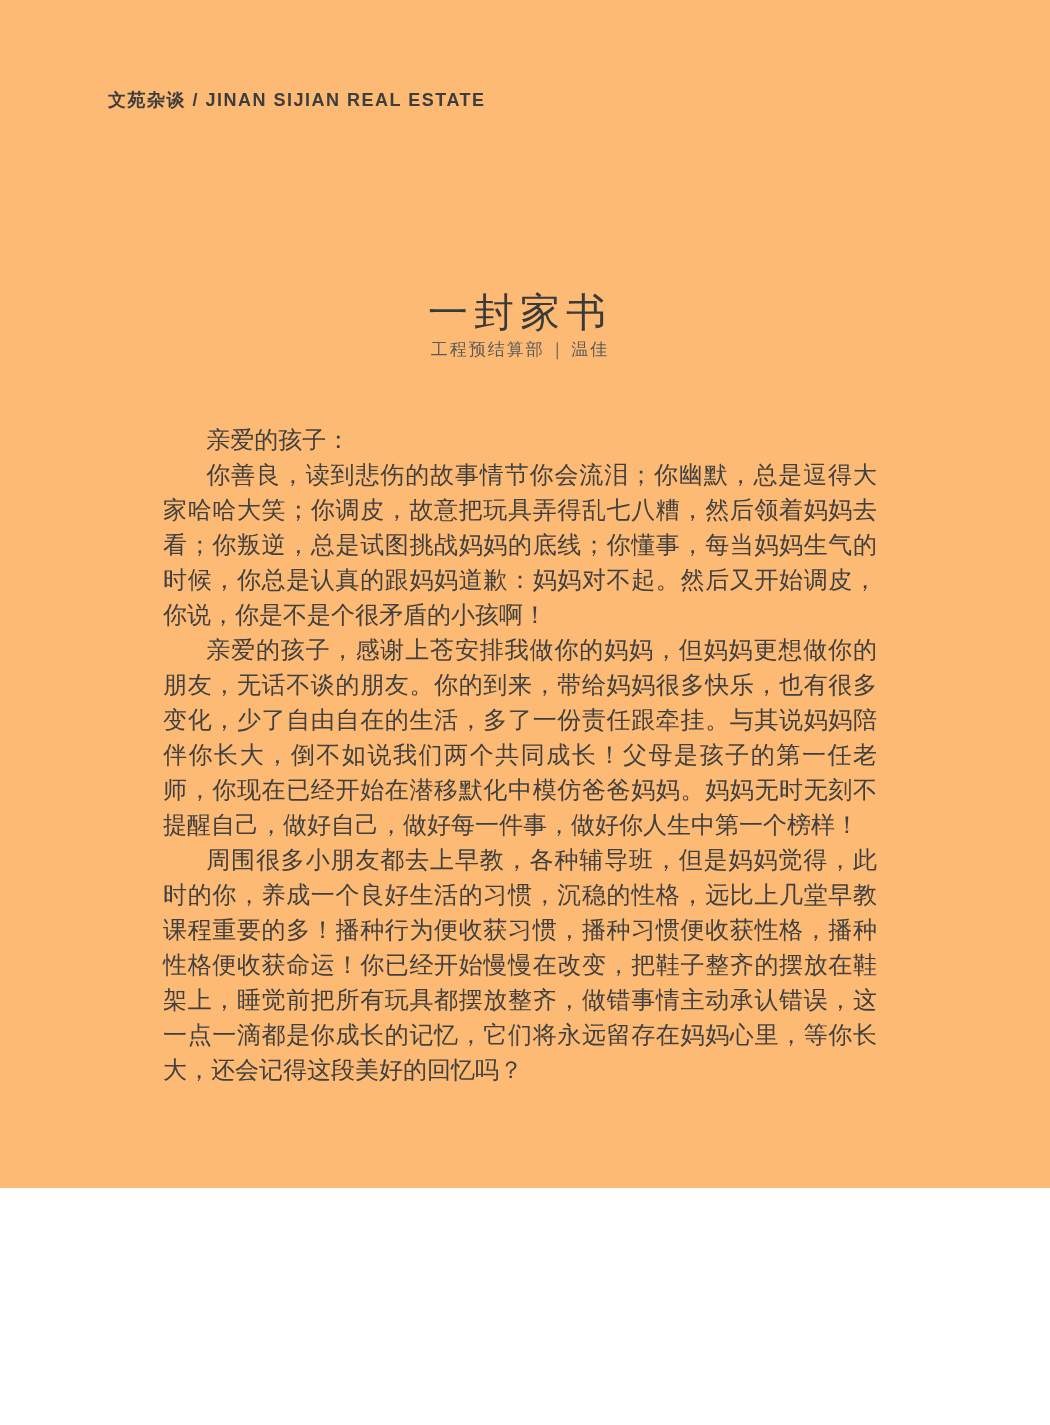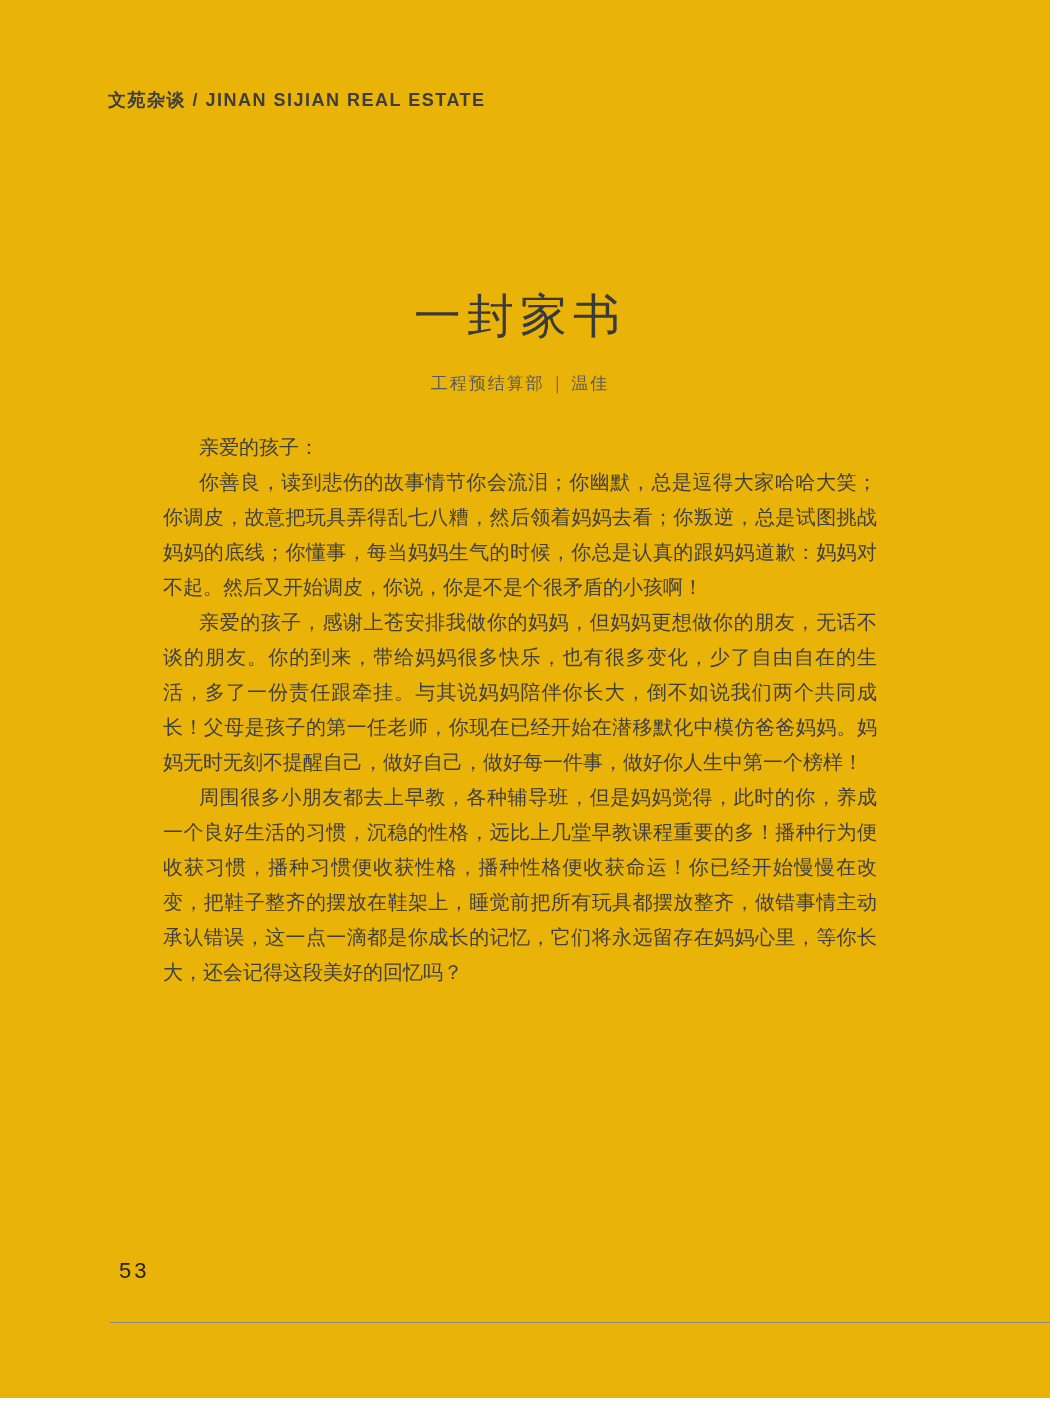--- a/index.html
+++ b/index.html
@@ -4,23 +4,23 @@
 <title>一封家书</title>
 <style>
   html, body {
     margin: 0;
     padding: 0;
     background: #ffffff;
   }
   .page {
     position: relative;
     width: 1050px;
-    height: 1398px;
+    height: 1188px;
     margin: 0 auto;
-    background: #eab308;
+    background: #fdba74;
     overflow: hidden;
   }
   .header {
     position: absolute;
     left: 108px;
     top: 88px;
     font-family: "Liberation Sans", "DejaVu Sans", sans-serif;
     font-weight: bold;
     font-size: 18px;
     letter-spacing: 1.5px;
@@ -31,47 +31,46 @@
     position: absolute;
     left: 163px;
     top: 288px;
     width: 714px;
     text-align: center;
   }
   .title {
     margin: 0;
     font-family: "DejaVu Serif", "Liberation Serif", serif;
     font-weight: 500;
-    font-size: 47px;
+    font-size: 40px;
     letter-spacing: 6px;
     color: #3a3a3a;
     line-height: 1.2;
   }
   .byline {
-    margin-top: 28px;
+    margin-top: 2px;
     font-family: Liberation Serif, serif;
     font-size: 17px;
     letter-spacing: 2px;
     color: #5a5a5a;
   }
   .byline .sep {
     padding: 0 4px;
     color: #5a5a5a;
   }
   .letter {
     position: absolute;
     left: 163px;
     top: 423px;
     width: 714px;
     font-family: "DejaVu Serif", "Liberation Serif", serif;
-    font-size: 20px;
+    font-size: 24px;
     line-height: 35px;
     color: #404040;
     text-align: justify;
-    margin-top: 7px;
   }
   .letter p {
     margin: 0;
     text-indent: 1.8em;
   }
   .footer-rule {
     position: absolute;
     left: 110px;
     right: 0;
     top: 1322px;

